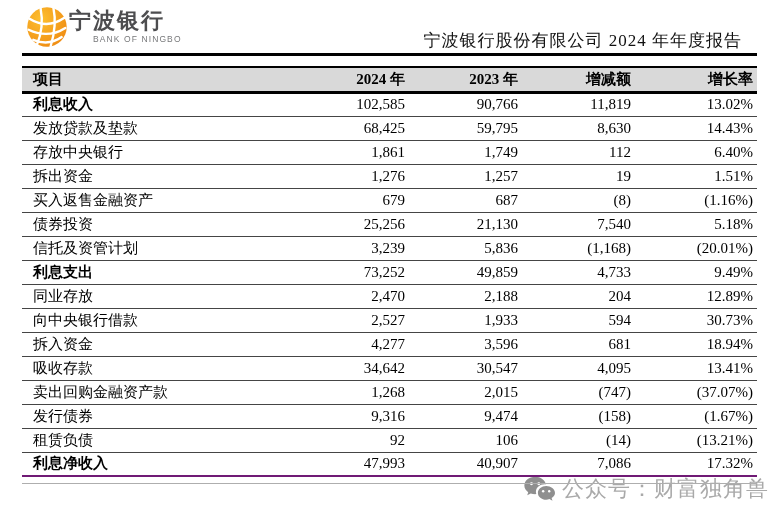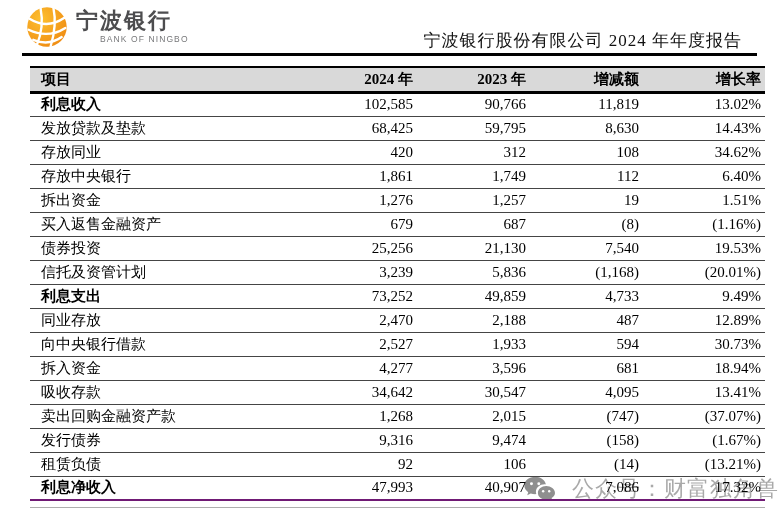--- a/index.html
+++ b/index.html
@@ -3,46 +3,46 @@
 <meta charset="utf-8">
 <style>
   * { margin:0; padding:0; box-sizing:border-box; }
   html,body { background:#fff; }
   .page {
     position:relative; width:780px; height:527px; background:#ffffff;
     font-family:"Liberation Serif","DejaVu Serif",serif; color:#000;
     overflow:hidden; margin:0 auto;
   }
   
-  .brandbar { position:absolute; left:25px; top:5px; display:flex; align-items:center; gap:7px; }
+  .brandbar { position:absolute; left:25px; top:5px; display:flex; align-items:center; }
   .logo-mark { width:44px; height:44px; display:block; }
   .brand-text { display:flex; flex-direction:column; line-height:1; }
   .brand-cn { font-family:"Liberation Sans","DejaVu Sans",sans-serif; font-weight:bold; font-size:22px; color:#4d4d4f; letter-spacing:2px; }
   .brand-en { font-family:"Liberation Sans","DejaVu Sans",sans-serif; font-size:8.5px; color:#77787a; letter-spacing:1.1px; margin-top:3px;padding-left:24px; }
   .report-title { position:absolute; right:38px; top:29px; font-size:17px; color:#111; letter-spacing:1px; white-space:nowrap; }
   .top-rule { position:absolute; left:22px; width:735px; top:53px; height:3px; background:#000; }
 
   
-  .table-wrap { position:absolute; left:30px; top:66px; width:735px; }
+  .table-wrap { position:absolute; left:22px; top:66px; width:735px; }
   table.fin { width:735px; border-collapse:collapse; table-layout:fixed; font-size:15px; }
   table.fin thead tr { background:#d9d9d9; height:25px; }
   table.fin { border-top:2px solid #000; }
   table.fin thead tr { border-bottom:3px solid #000; }
   table.fin tbody tr { height:24px; border-bottom:1px solid #454545; }
   table.fin tbody tr:last-child { border-bottom:2px solid #701a75; }
   th, td { font-weight:normal; vertical-align:middle; white-space:nowrap; overflow:hidden; }
   .c-item { text-align:left; padding-left:11px; }
   .c-num  { text-align:right; padding-right:4px; }
   thead th { font-weight:bold; }
   tr.sec td.c-item { font-weight:bold; }
   .after-rule { width:735px; height:1px; background:#aeaeae; margin-top:6px; }
 
   
   .watermark {
-    position:absolute; left:524px; top:474px; display:flex; align-items:center; gap:17px;
+    position:absolute; left:524px; top:474px; display:flex; align-items:center; gap:7px;
     pointer-events:none;
   }
   .wm-text { font-size:22px; color:#a9a9a9; letter-spacing:1px; white-space:nowrap;
     font-family:"Liberation Sans","DejaVu Sans",sans-serif; }
   .wm-icon { width:31px; height:27px; display:block; }
 </style>
 </head>
 <body>
 
 <div class="page">
@@ -115,27 +115,20 @@
           <td class="c-num">13.02%</td>
         </tr>
         <tr>
           <td class="c-item">发放贷款及垫款</td>
           <td class="c-num">68,425</td>
           <td class="c-num">59,795</td>
           <td class="c-num">8,630</td>
           <td class="c-num">14.43%</td>
         </tr>
         <tr>
-          <td class="c-item">存放同业</td>
-          <td class="c-num">420</td>
-          <td class="c-num">312</td>
-          <td class="c-num">108</td>
-          <td class="c-num">34.62%</td>
-        </tr>
-        <tr>
           <td class="c-item">存放中央银行</td>
           <td class="c-num">1,861</td>
           <td class="c-num">1,749</td>
           <td class="c-num">112</td>
           <td class="c-num">6.40%</td>
         </tr>
         <tr>
           <td class="c-item">拆出资金</td>
           <td class="c-num">1,276</td>
           <td class="c-num">1,257</td>
@@ -147,41 +140,41 @@
           <td class="c-num">679</td>
           <td class="c-num">687</td>
           <td class="c-num">(8)</td>
           <td class="c-num">(1.16%)</td>
         </tr>
         <tr>
           <td class="c-item">债券投资</td>
           <td class="c-num">25,256</td>
           <td class="c-num">21,130</td>
           <td class="c-num">7,540</td>
-          <td class="c-num">19.53%</td>
+          <td class="c-num">5.18%</td>
         </tr>
         <tr>
           <td class="c-item">信托及资管计划</td>
           <td class="c-num">3,239</td>
           <td class="c-num">5,836</td>
           <td class="c-num">(1,168)</td>
           <td class="c-num">(20.01%)</td>
         </tr>
         <tr class="sec">
           <td class="c-item">利息支出</td>
           <td class="c-num">73,252</td>
           <td class="c-num">49,859</td>
           <td class="c-num">4,733</td>
           <td class="c-num">9.49%</td>
         </tr>
         <tr>
           <td class="c-item">同业存放</td>
           <td class="c-num">2,470</td>
           <td class="c-num">2,188</td>
-          <td class="c-num">487</td>
+          <td class="c-num">204</td>
           <td class="c-num">12.89%</td>
         </tr>
         <tr>
           <td class="c-item">向中央银行借款</td>
           <td class="c-num">2,527</td>
           <td class="c-num">1,933</td>
           <td class="c-num">594</td>
           <td class="c-num">30.73%</td>
         </tr>
         <tr>

